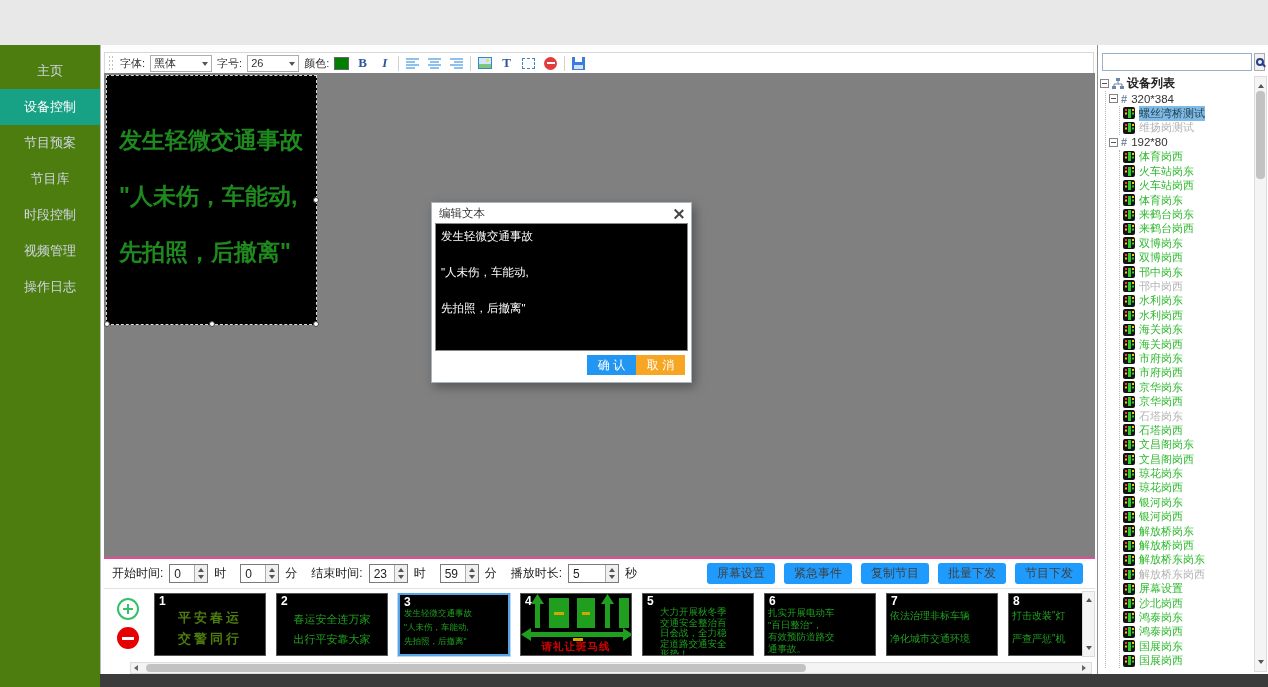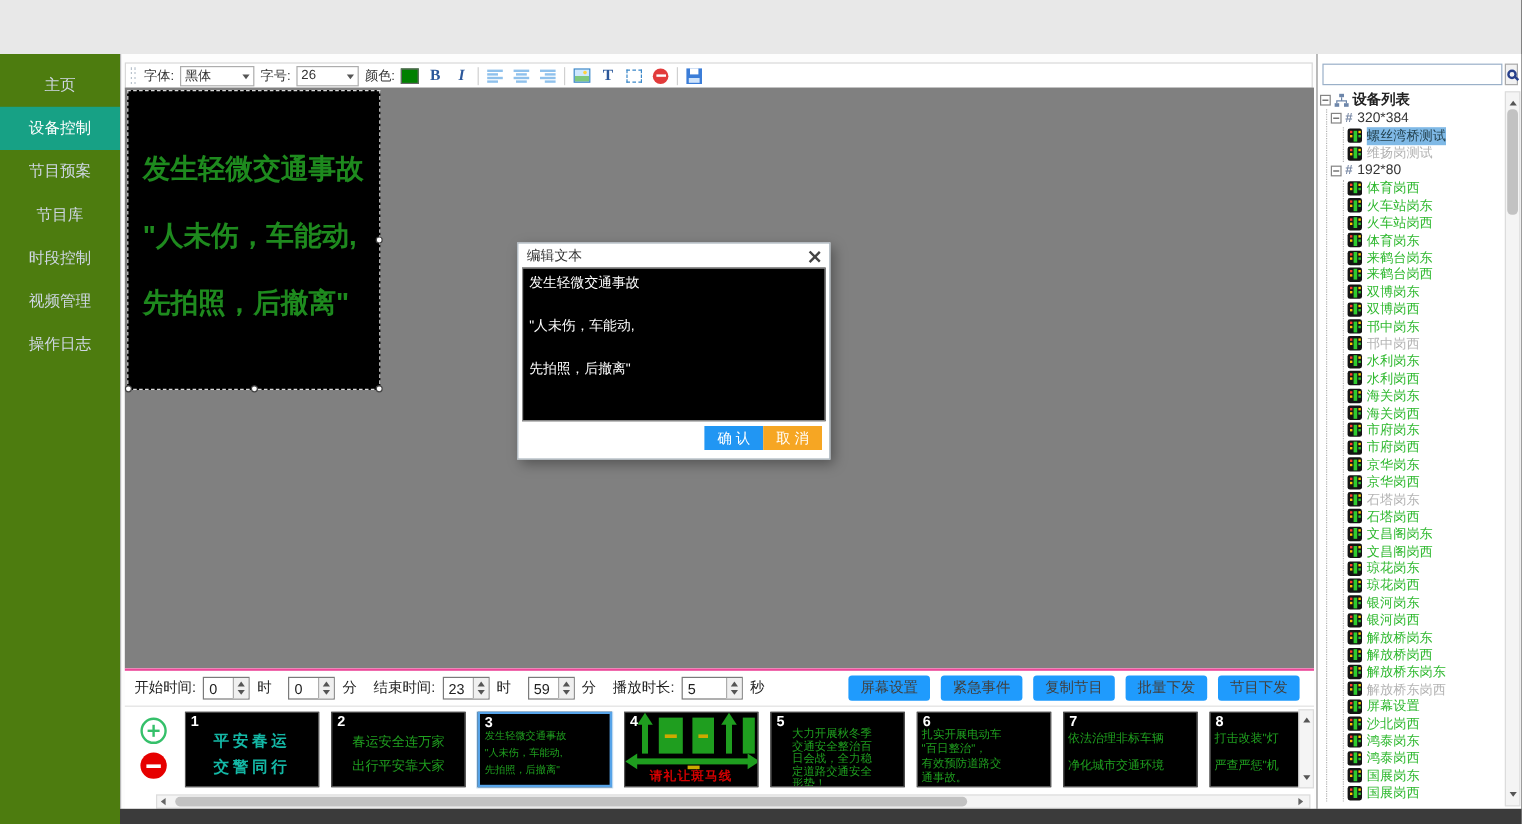--- a/index.html
+++ b/index.html
@@ -314,21 +314,21 @@
           <button class="action-btn">批量下发</button>
           <button class="action-btn">节目下发</button>
         </span>
     </div>
 
     <div class="filmstrip">
       <div class="pm-col">
         <button class="add-btn"></button>
         <button class="del-btn"></button>
       </div>
-      <div class="strip" id="playlist-strip"><div class="thumb thumb-1"><div class="thumb-num">1</div><div class="thumb-body" style="color: #14b8a6;">
+      <div class="strip" id="playlist-strip"><div class="thumb thumb-1"><div class="thumb-num">1</div><div class="thumb-body" style="color: #4d7c0f;">
               <div>平安春运</div>
               <div>交警同行</div>
             </div></div><div class="thumb thumb-2"><div class="thumb-num">2</div><div class="thumb-body" style="color: rgb(31, 160, 31);">
               <div>春运安全连万家</div>
               <div>出行平安靠大家</div>
             </div></div><div class="thumb thumb-3 selected"><div class="thumb-num">3</div><div class="thumb-body" style="color: rgb(31, 160, 31);">
               <div>发生轻微交通事故</div>
               <div>"人未伤，车能动,</div>
               <div>先拍照，后撤离"</div>
             </div></div><div class="thumb thumb-4"><div class="thumb-num">4</div>

